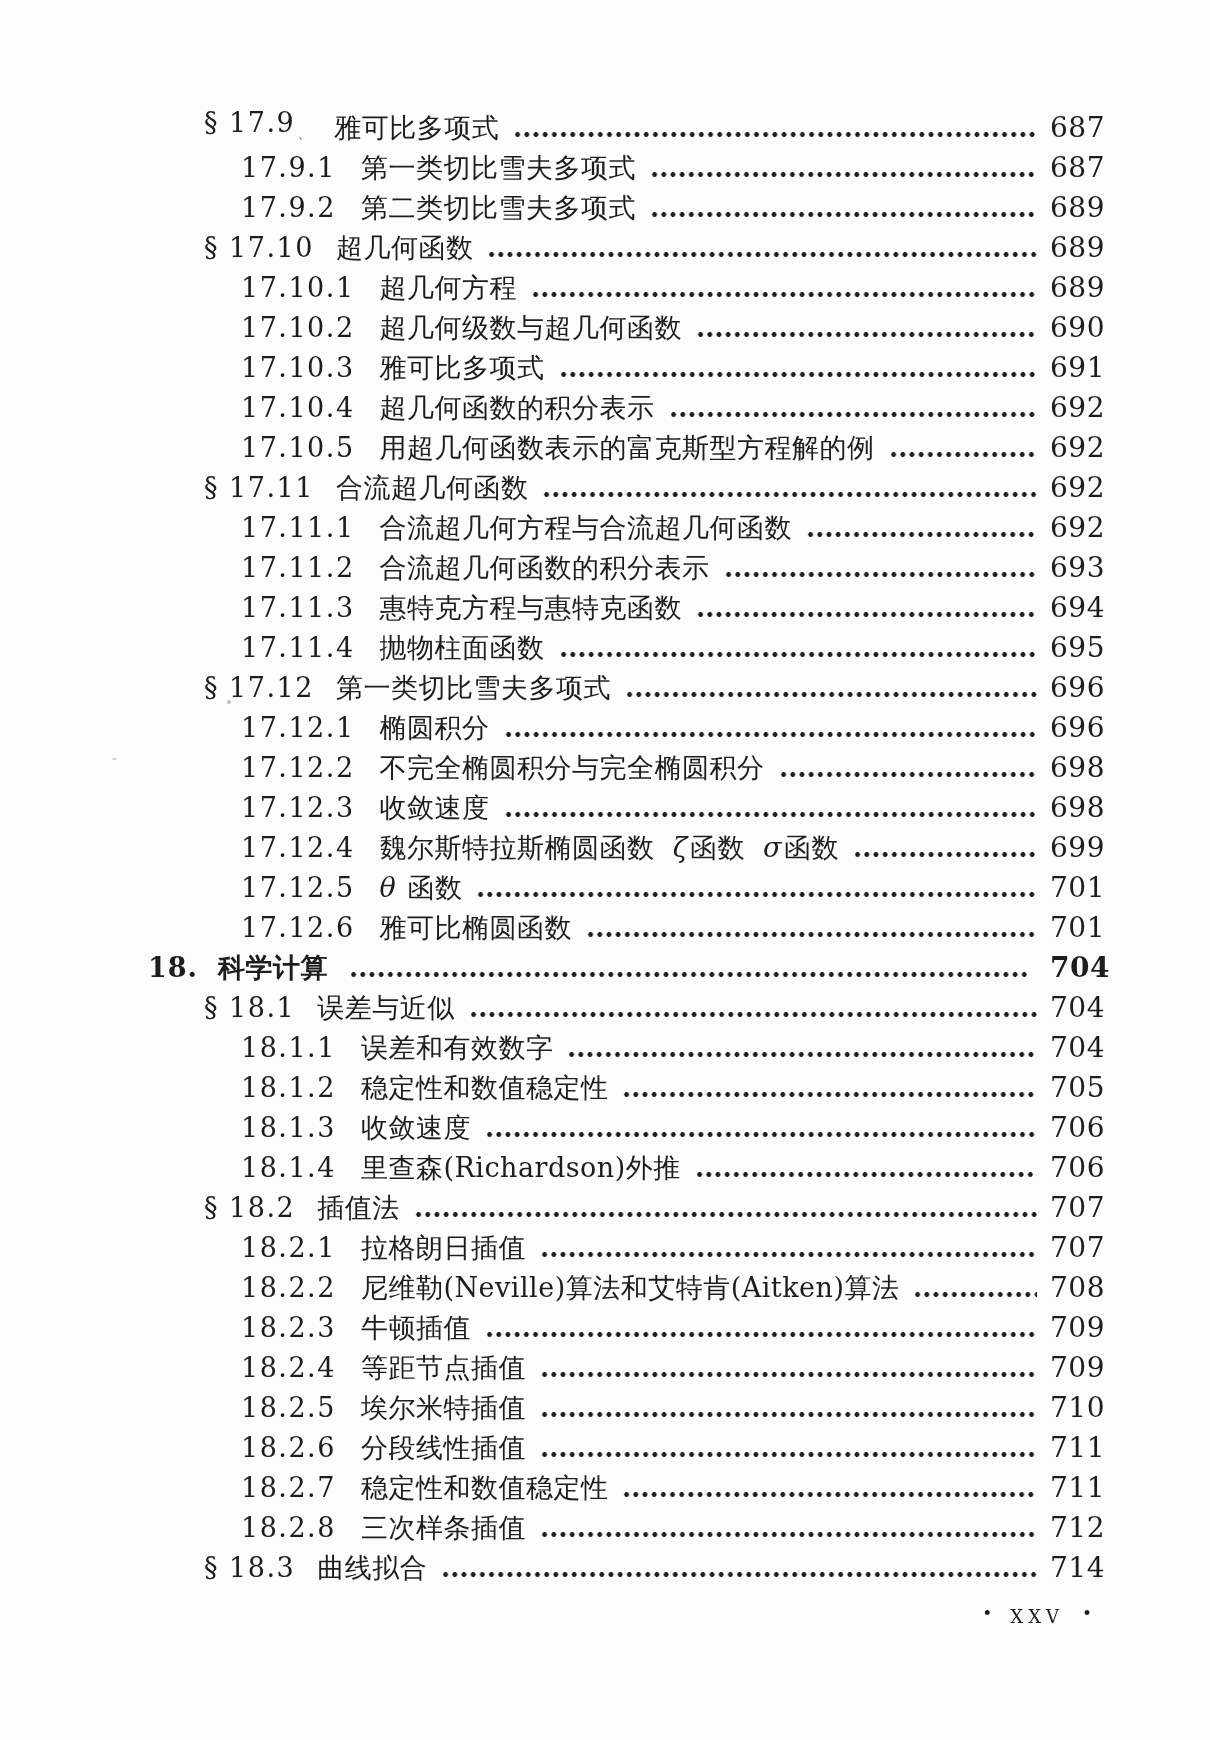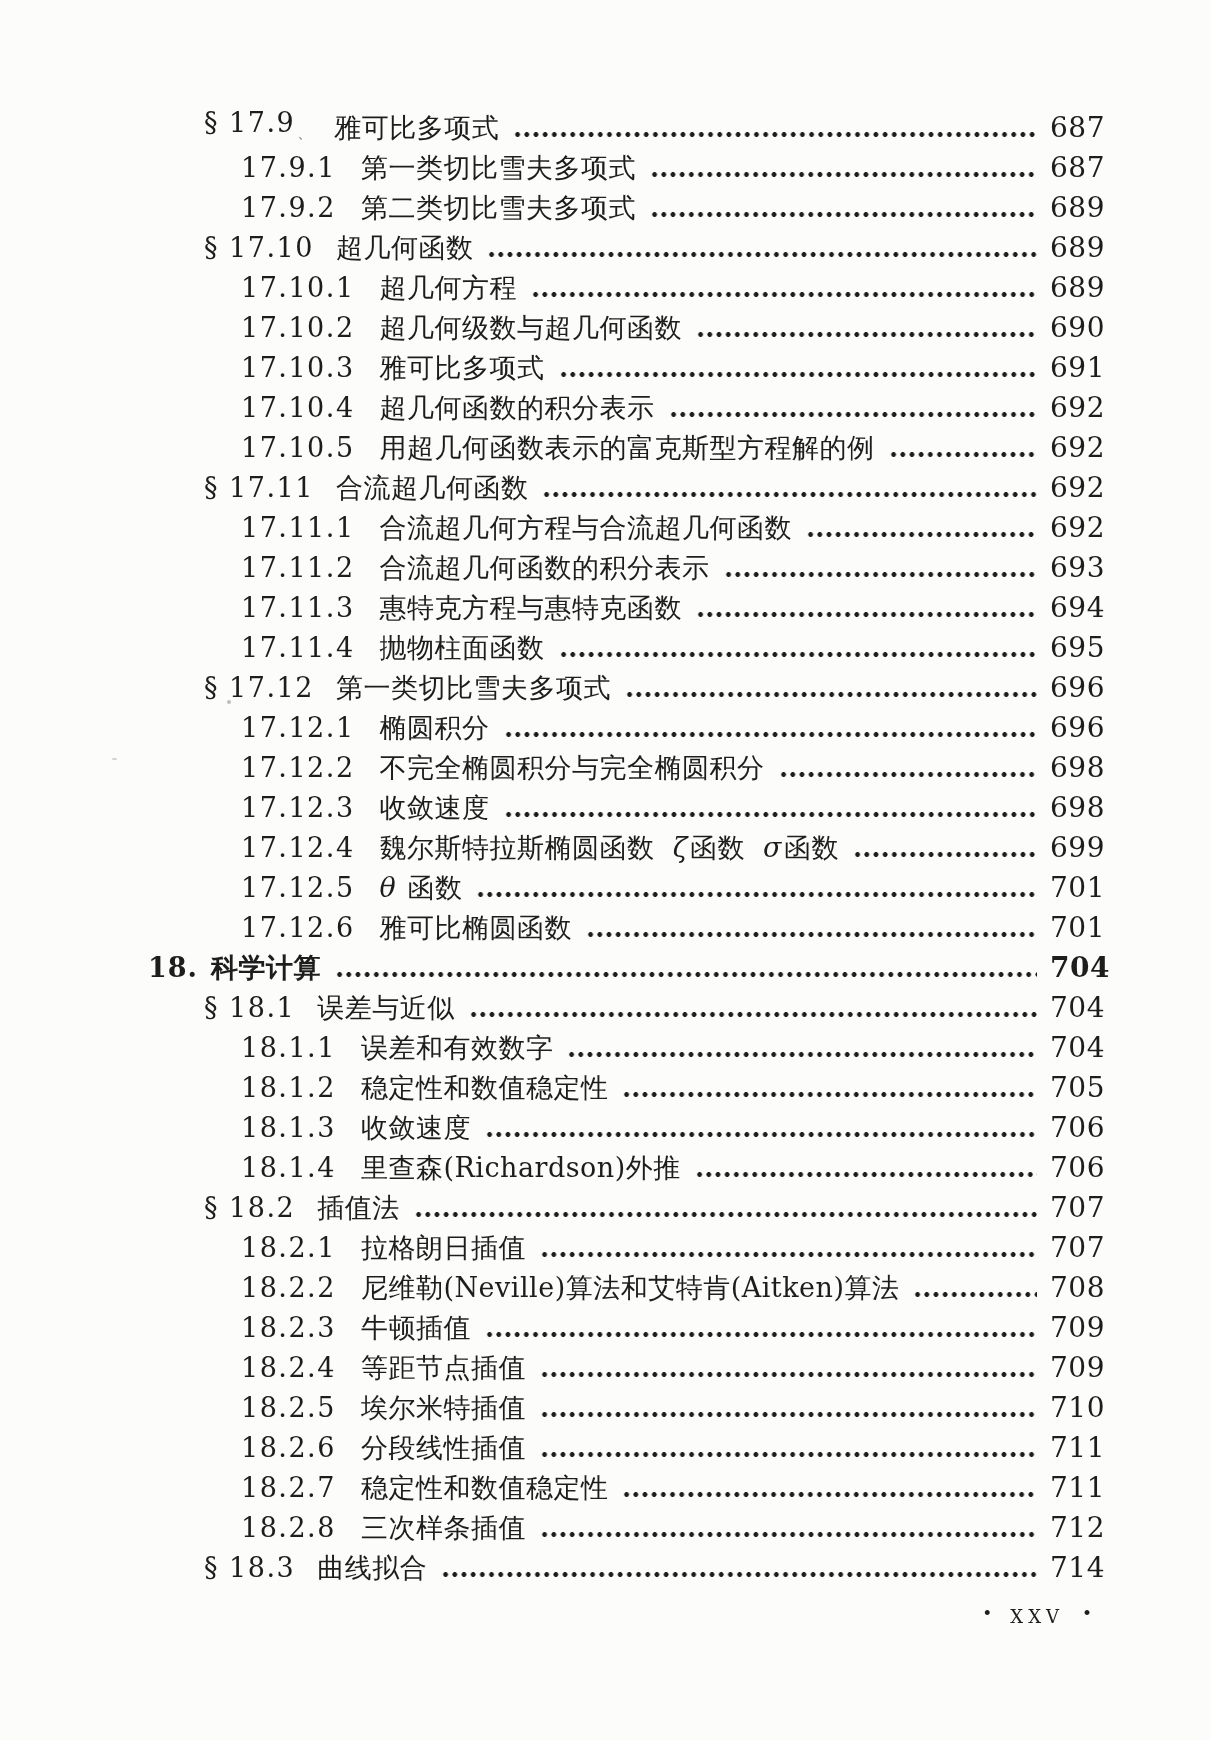--- a/index.html
+++ b/index.html
@@ -22,21 +22,21 @@
     width:958px;            
   }
   .row{
     height:40px;
     display:flex;
     align-items:center;
     font-size:27px;
     line-height:40px;
     white-space:nowrap;
   }
-  .lvl-chapter{padding-left:6px;font-weight:bold;}
+  .lvl-chapter{padding-left:6px;font-weight:bold;gap:7px;}
   .lvl-section{padding-left:62px;}
   .lvl-subsection{padding-left:99px;}
   .num{
     white-space:pre;
     letter-spacing:1.5px;
     flex:0 0 auto;
   }
   .lvl-chapter    .num{margin-right:13px;letter-spacing:1px;}
   .lvl-section    .num{margin-right:22px;}
   .lvl-subsection .num{margin-right:25px;text-align:right;}

